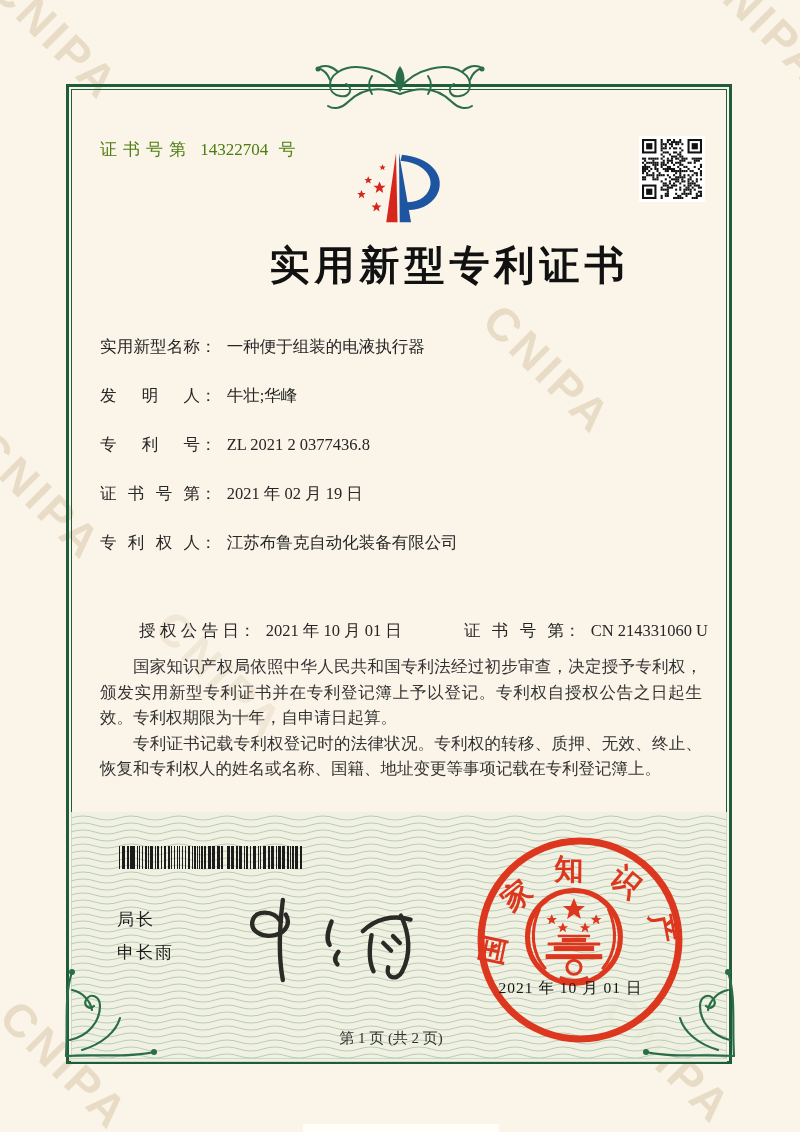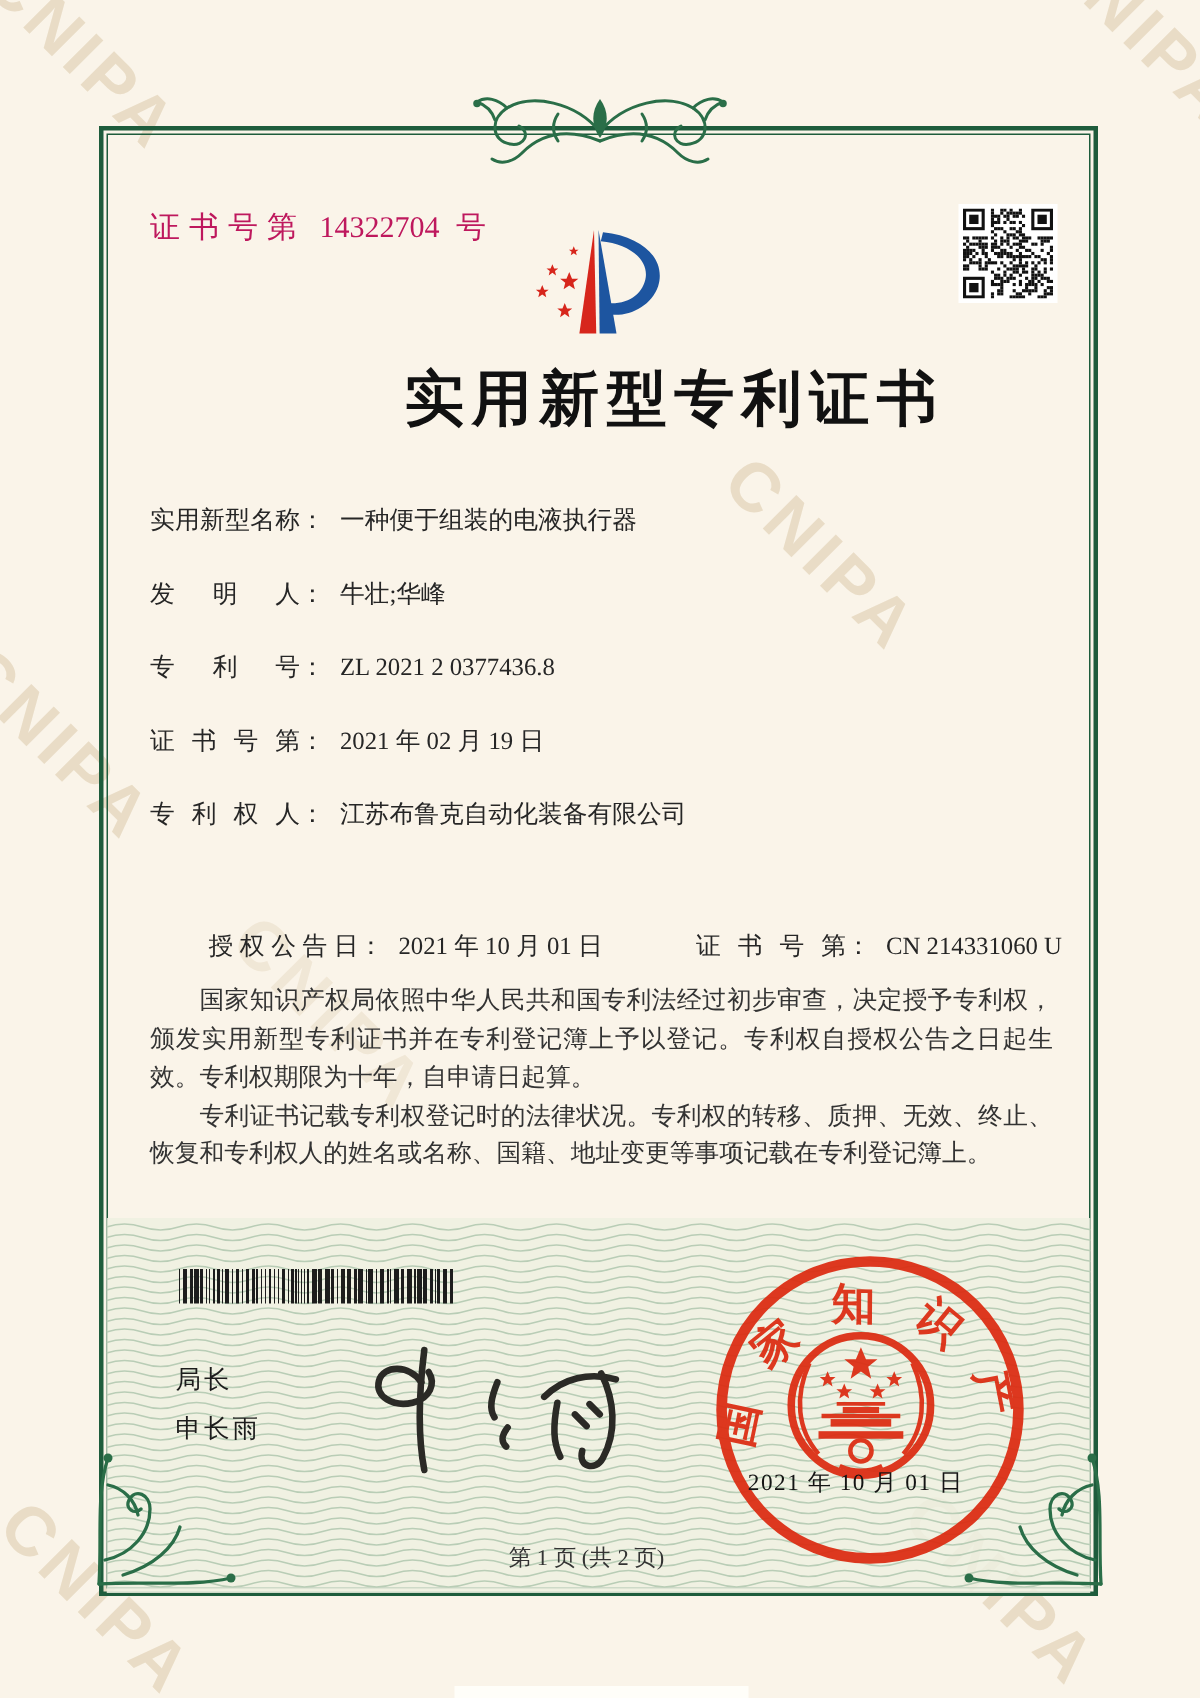--- a/index.html
+++ b/index.html
@@ -23,21 +23,21 @@
     border:3px solid #1e5c3c;z-index:1;box-sizing:border-box;
   }
   .frame-inner{
     position:absolute;left:2px;top:2px;right:2px;bottom:2px;
     border:1px solid #1e5c3c;
   }
   .waves{position:absolute;left:71px;top:812px;z-index:1;}
   .waves g{stroke:#b9cdb6;stroke-width:1;fill:none;}
   .content{position:absolute;left:0;top:0;width:800px;height:1132px;z-index:2;}
   
-  .certno{position:absolute;left:100px;top:138px;font-size:20px;color:#be185d;}
+  .certno{position:absolute;left:100px;top:138px;font-size:17px;color:#4d7c0f;}
   .certno .cj{letter-spacing:6px;}
   .certno .num{margin-left:4px;margin-right:6px;}
   .logo{position:absolute;left:345px;top:137px;}
   .qr{position:absolute;left:639px;top:136px;background:#fff;padding:3px;}
   
   .title{
     position:absolute;left:66px;top:238px;width:762px;text-align:center;
     font-size:40px;font-weight:bold;color:#111;letter-spacing:5px;padding-left:5px;box-sizing:border-box;
   }
   

